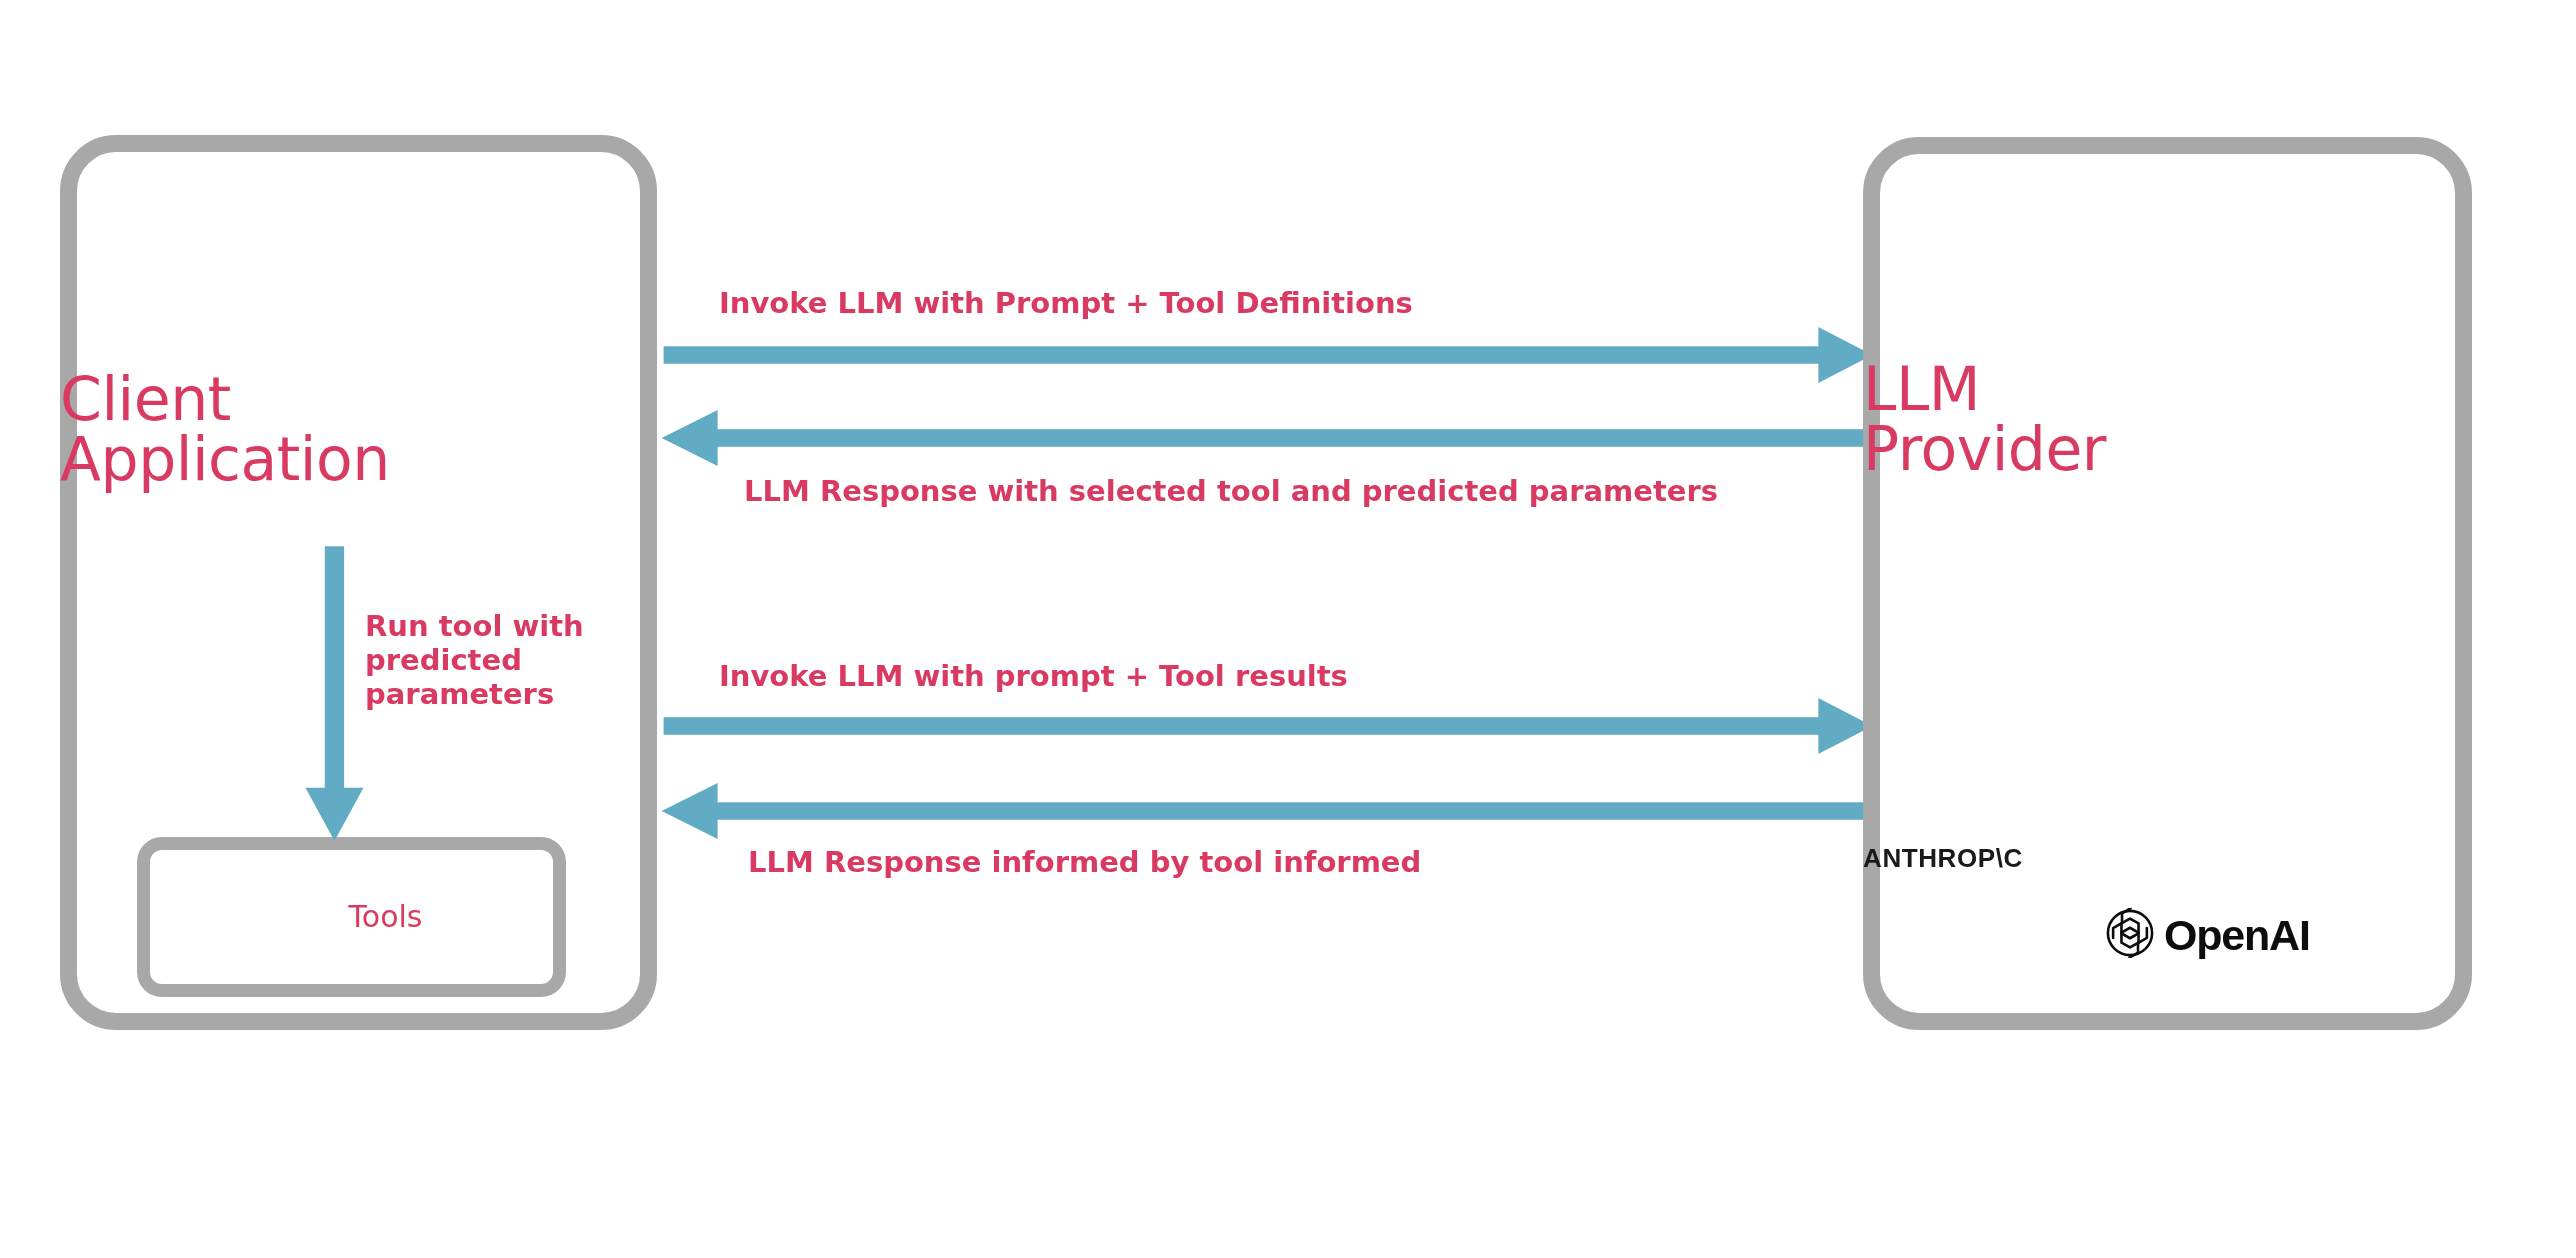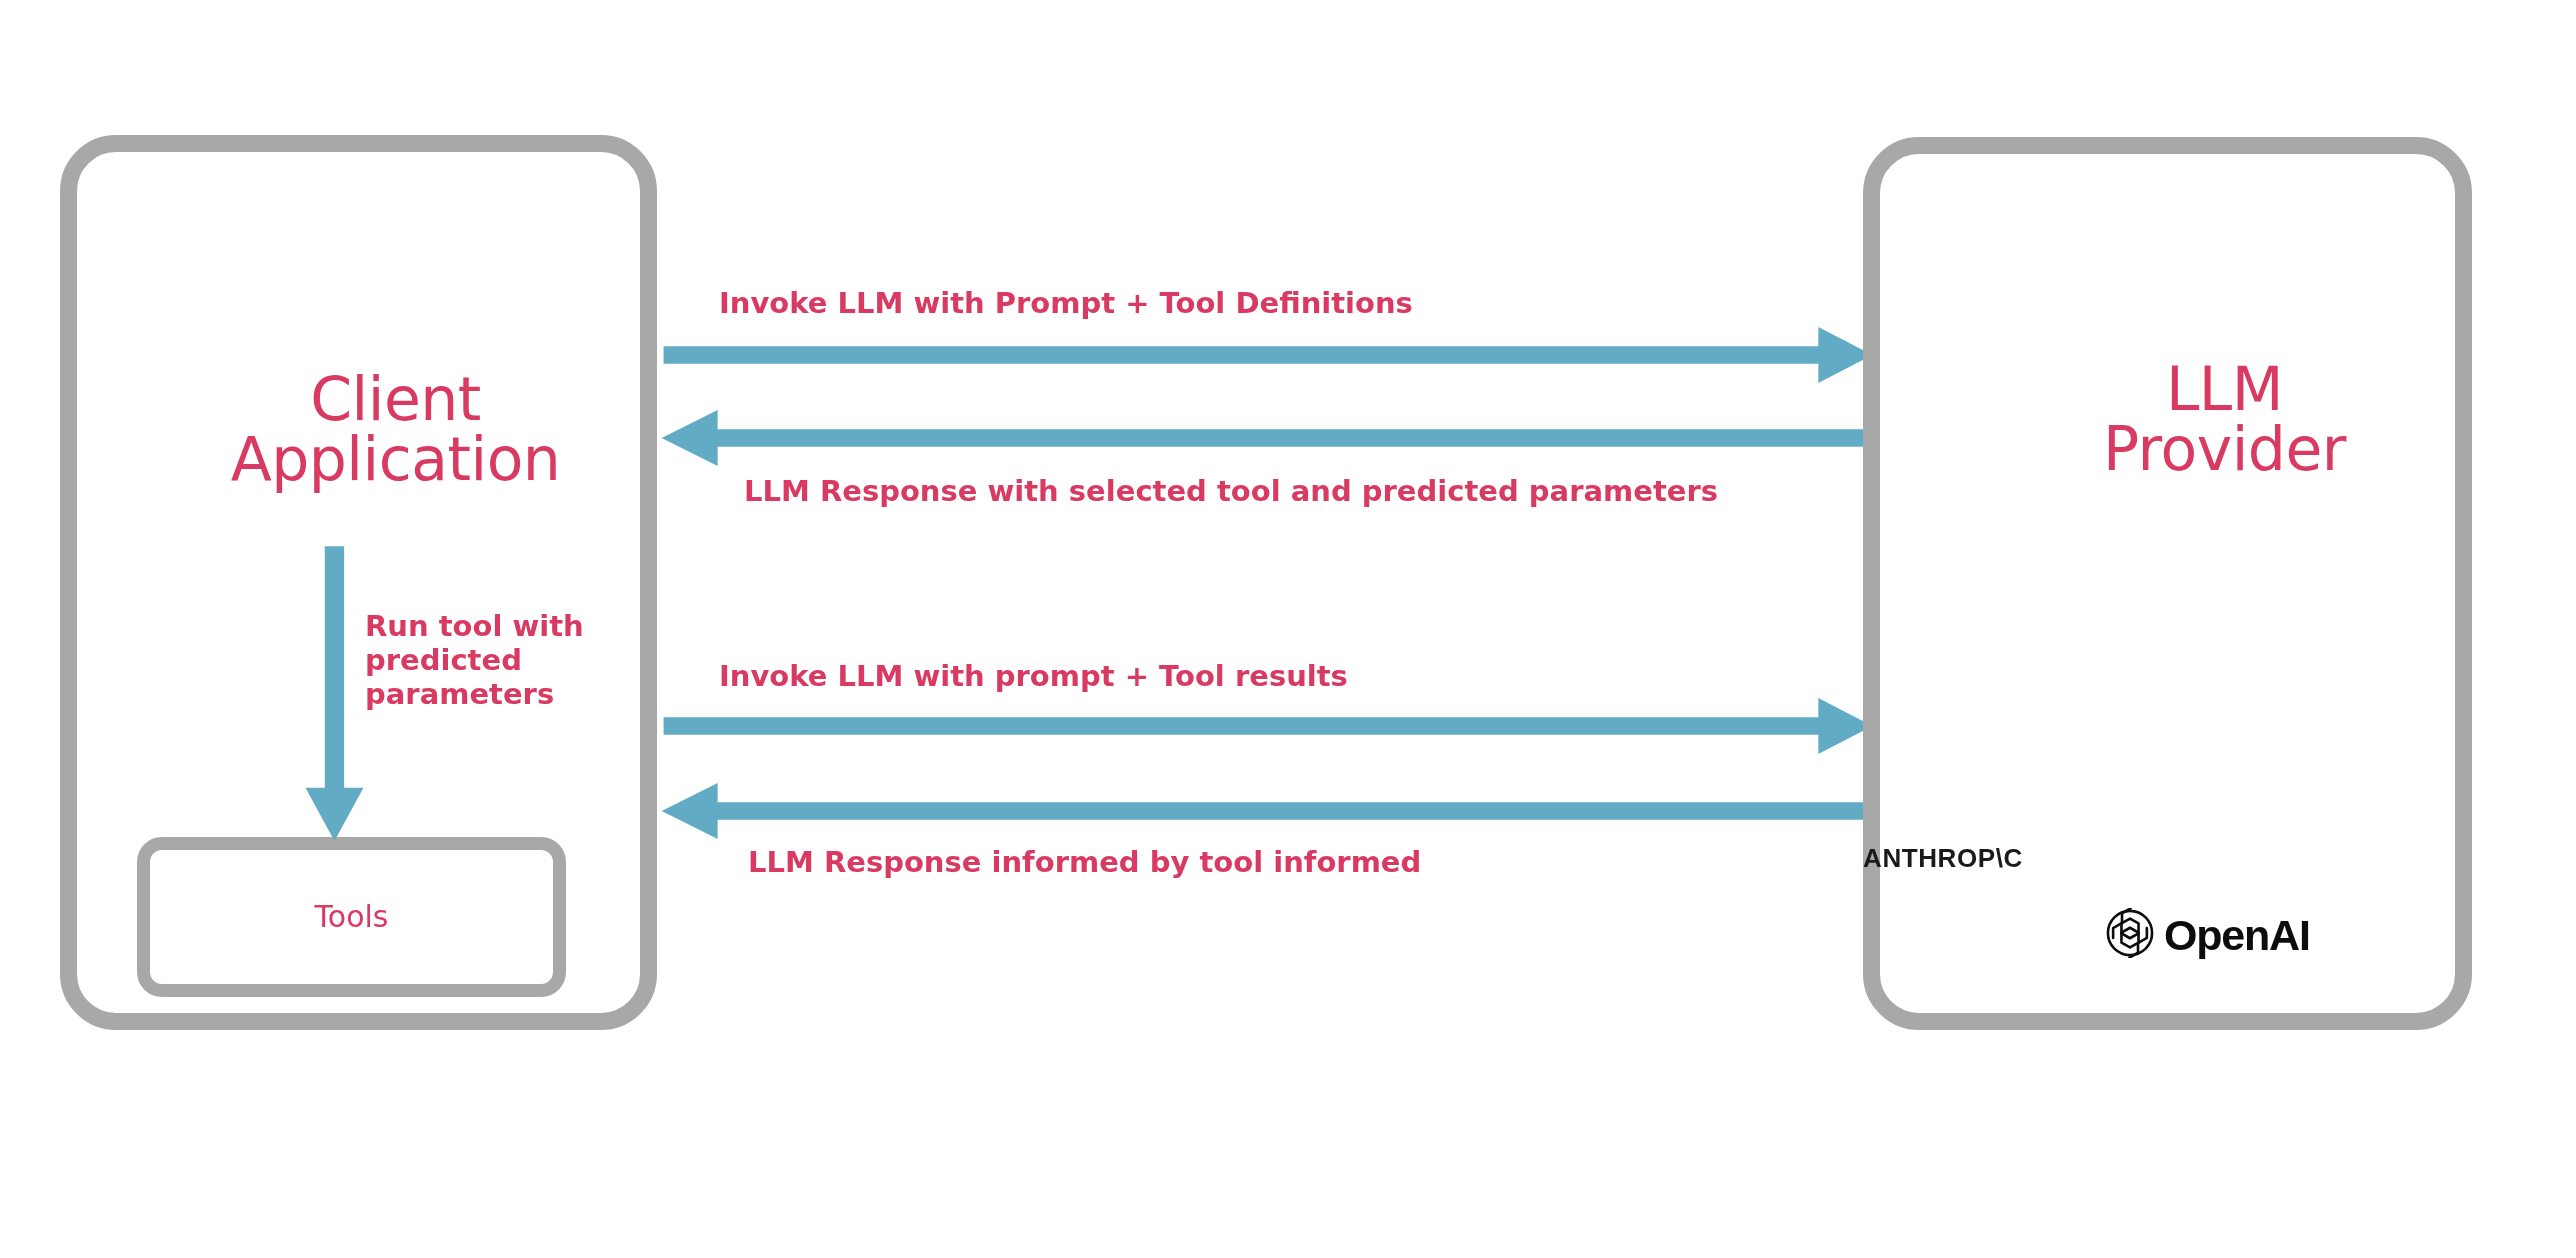--- a/index.html
+++ b/index.html
@@ -46,28 +46,26 @@
     width: 429px;
     height: 160px;
     border: 13.5px solid #a8a8a8;
     border-radius: 25px;
     background: #ffffff;
   }
 
   
   .node-title {
     position: absolute;
-    text-align: center;
     color: #d93a62;
     font-weight: 400;
     font-size: 60px;
     line-height: 1.0;
     letter-spacing: -0.5px;
     white-space: pre-line;
-    margin-left: 37px;
   }
   #client-title {
     left: 60px;
     top: 369px;
     width: 597px;
   }
   #provider-title {
     left: 1863px;
     top: 359px;
     width: 649px;
@@ -75,20 +73,21 @@
 
   #tools-label {
     position: absolute;
     left: 137px;
     top: 899px;
     width: 429px;
     text-align: center;
     color: #d93a62;
     font-size: 30px;
     font-weight: 400;
+    padding-left: 34px;
   }
 
   
   .arrow {
     position: absolute;
   }
   .arrow svg {
     display: block;
     overflow: visible;
   }

